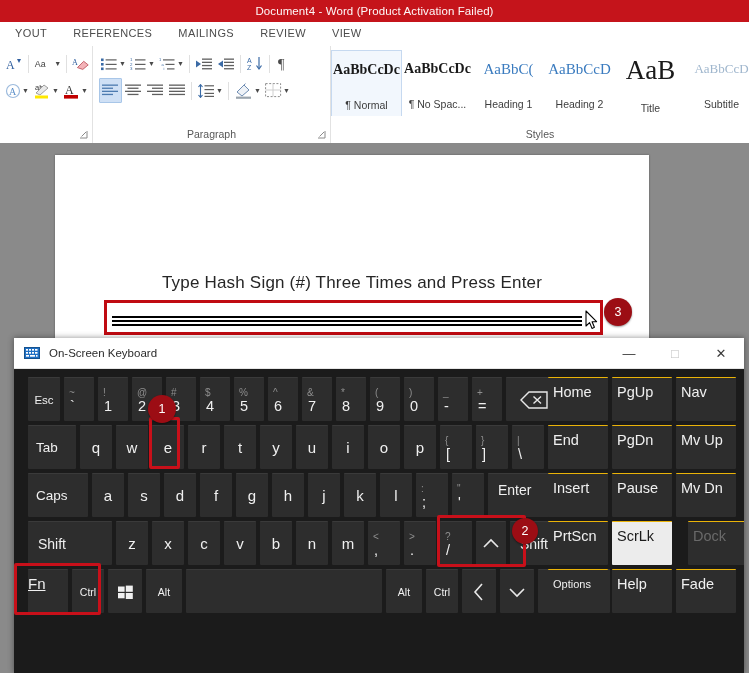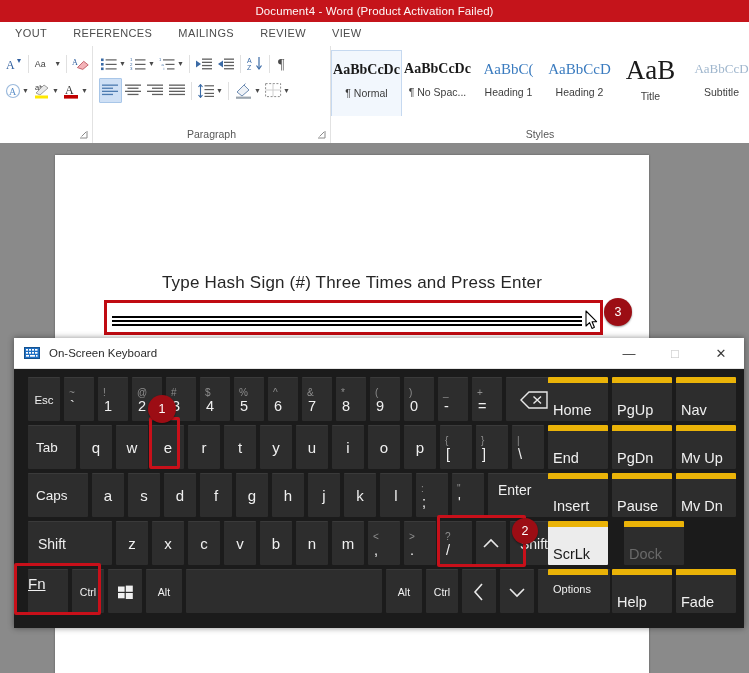--- a/index.html
+++ b/index.html
@@ -60,21 +60,21 @@
 
   
   .bico{width:17px;height:14px;}
 
   
   #styles-group{flex:1;min-width:0;}
   .style-strip{display:flex;align-items:flex-start;height:66px;padding-top:4px;overflow:hidden;}
   .style-item{
     width:71px;height:72px;box-sizing:border-box;
     display:flex;flex-direction:column;align-items:center;justify-content:flex-start;
-    padding-top:6px;flex:0 0 auto;
+    padding-top:6px;flex:0 0 auto;gap:12px;
   }
   .style-item.active{border:1px solid #c6d9f0;background:#f2f7fd;}
   .style-prev{
     font-family:"Liberation Serif", serif;
     font-size:14px;color:#1a1a1a;white-space:nowrap;overflow:hidden;
     height:26px;line-height:26px;font-weight:bold;
   }
   .style-item .style-prev.h{color:#3a7bbf;font-weight:normal;font-size:15px;font-family:Liberation Serif, serif;}
   .style-item .style-prev.title{font-size:27px;font-weight:normal;line-height:28px;height:30px;}
   .style-item .style-prev.sub{color:#9fb6cd;font-weight:normal;font-size:13px;}
@@ -110,21 +110,21 @@
     display:flex;align-items:center;justify-content:center;
     font-size:12.5px;font-family:"Liberation Sans", sans-serif;
     box-shadow:0 1px 2px rgba(0,0,0,.4);z-index:40;
   }
   #badge-3{left:604px;top:298px;width:28px;height:28px;}
 
   #cursor{position:absolute;left:585px;top:310px;width:13px;height:20px;z-index:35;}
 
   
   #osk{
-    position:absolute;left:14px;top:338px;width:730px;height:290px;
+    position:absolute;left:14px;top:338px;width:730px;height:335px;
     background:#1b1b1b;box-shadow:0 0 6px rgba(0,0,0,.45);z-index:20;
     overflow:hidden;
   }
   #osk-title{
     height:30px;background:#fff;display:flex;align-items:center;
     padding-left:10px;border-bottom:1px solid #e6e6e6;
   }
   #osk-title .ico{width:16px;height:12px;margin-right:9px;}
   #osk-title .txt{font-size:11.5px;color:#2b2b2b;flex:1;}
   .winbtn{
@@ -170,21 +170,21 @@
   .key.dual .top{font-size:10px;color:#8e8e8e;line-height:11px;align-self:flex-start;margin-left:5px;}
   .key.dual .bot{font-size:14.5px;color:#f0f0f0;line-height:16px;align-self:flex-start;margin-left:6px;}
 
   
   #navpad{position:absolute;left:534px;top:8px;width:196px;}
   .navrow{display:flex;height:48px;}
   .navkey{
     background:#2d2d2d;color:#f0f0f0;border-radius:1px;margin-right:4px;
     width:60px;height:44px;box-sizing:border-box;
     display:flex;align-items:flex-start;justify-content:flex-start;
-    padding:19px 0 0 5px;font-size:14.5px;border-top:6px solid #eab308;flex:0 0 auto;
+    padding:6px 0 0 5px;font-size:14.5px;border-top:1px solid #eab308;flex:0 0 auto;
   }
   .navkey.small{font-size:11px;padding-top:8px;}
   .navkey.on{background:#ececec;color:#1b1b1b;}
   .navkey.disabled{color:#6a6a6a;margin-left:12px;}
 
   
   .khl{position:absolute;border:3px solid #c8101a;box-sizing:border-box;z-index:30;border-radius:2px;}
   #hl-key3{left:149px;top:417px;width:31px;height:52px;}
   #hl-enter{left:437px;top:515px;width:89px;height:52px;}
   #hl-shift{left:14px;top:563px;width:87px;height:52px;}
@@ -701,20 +701,21 @@
         <div class="navkey">End</div>
         <div class="navkey">PgDn</div>
         <div class="navkey">Mv Up</div>
       </div>
       <div class="navrow">
         <div class="navkey">Insert</div>
         <div class="navkey">Pause</div>
         <div class="navkey">Mv Dn</div>
       </div>
       <div class="navrow">
+        <div class="navkey">PrtScn</div>
         <div class="navkey on">ScrLk</div>
         <div class="navkey disabled">Dock</div>
       </div>
       <div class="navrow">
         <div class="navkey small">Options</div>
         <div class="navkey">Help</div>
         <div class="navkey">Fade</div>
       </div>
     </div>
 

